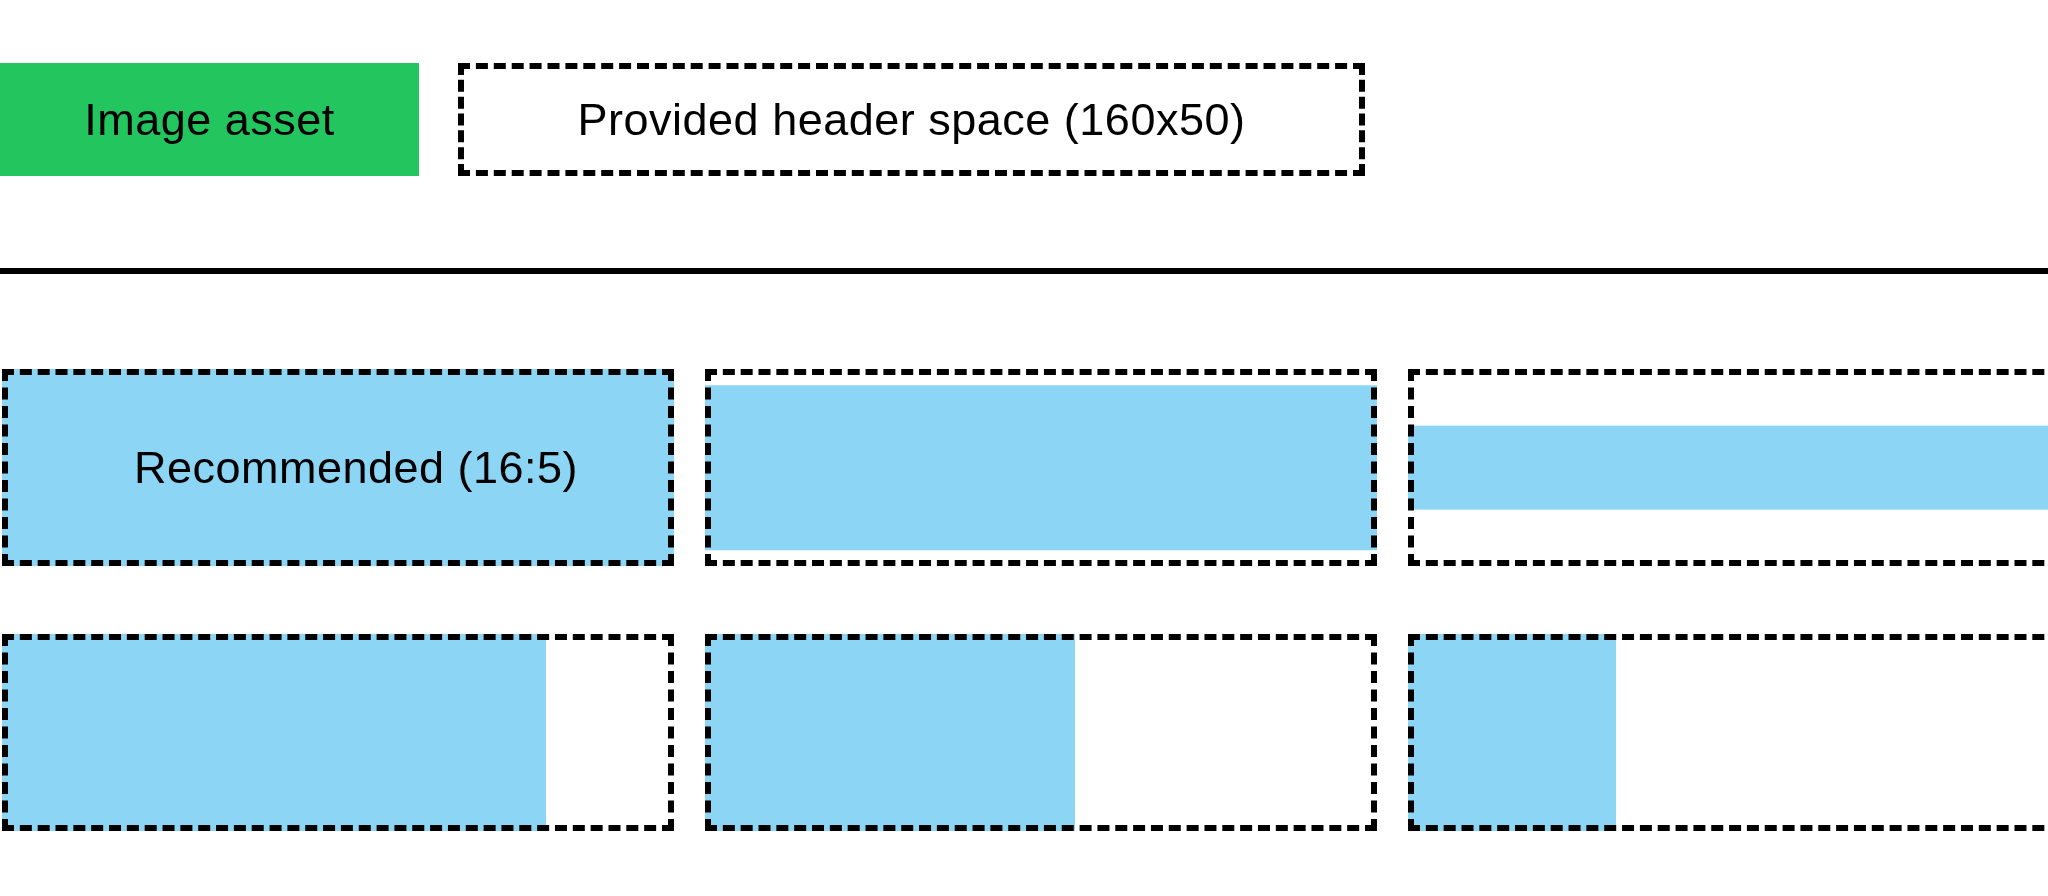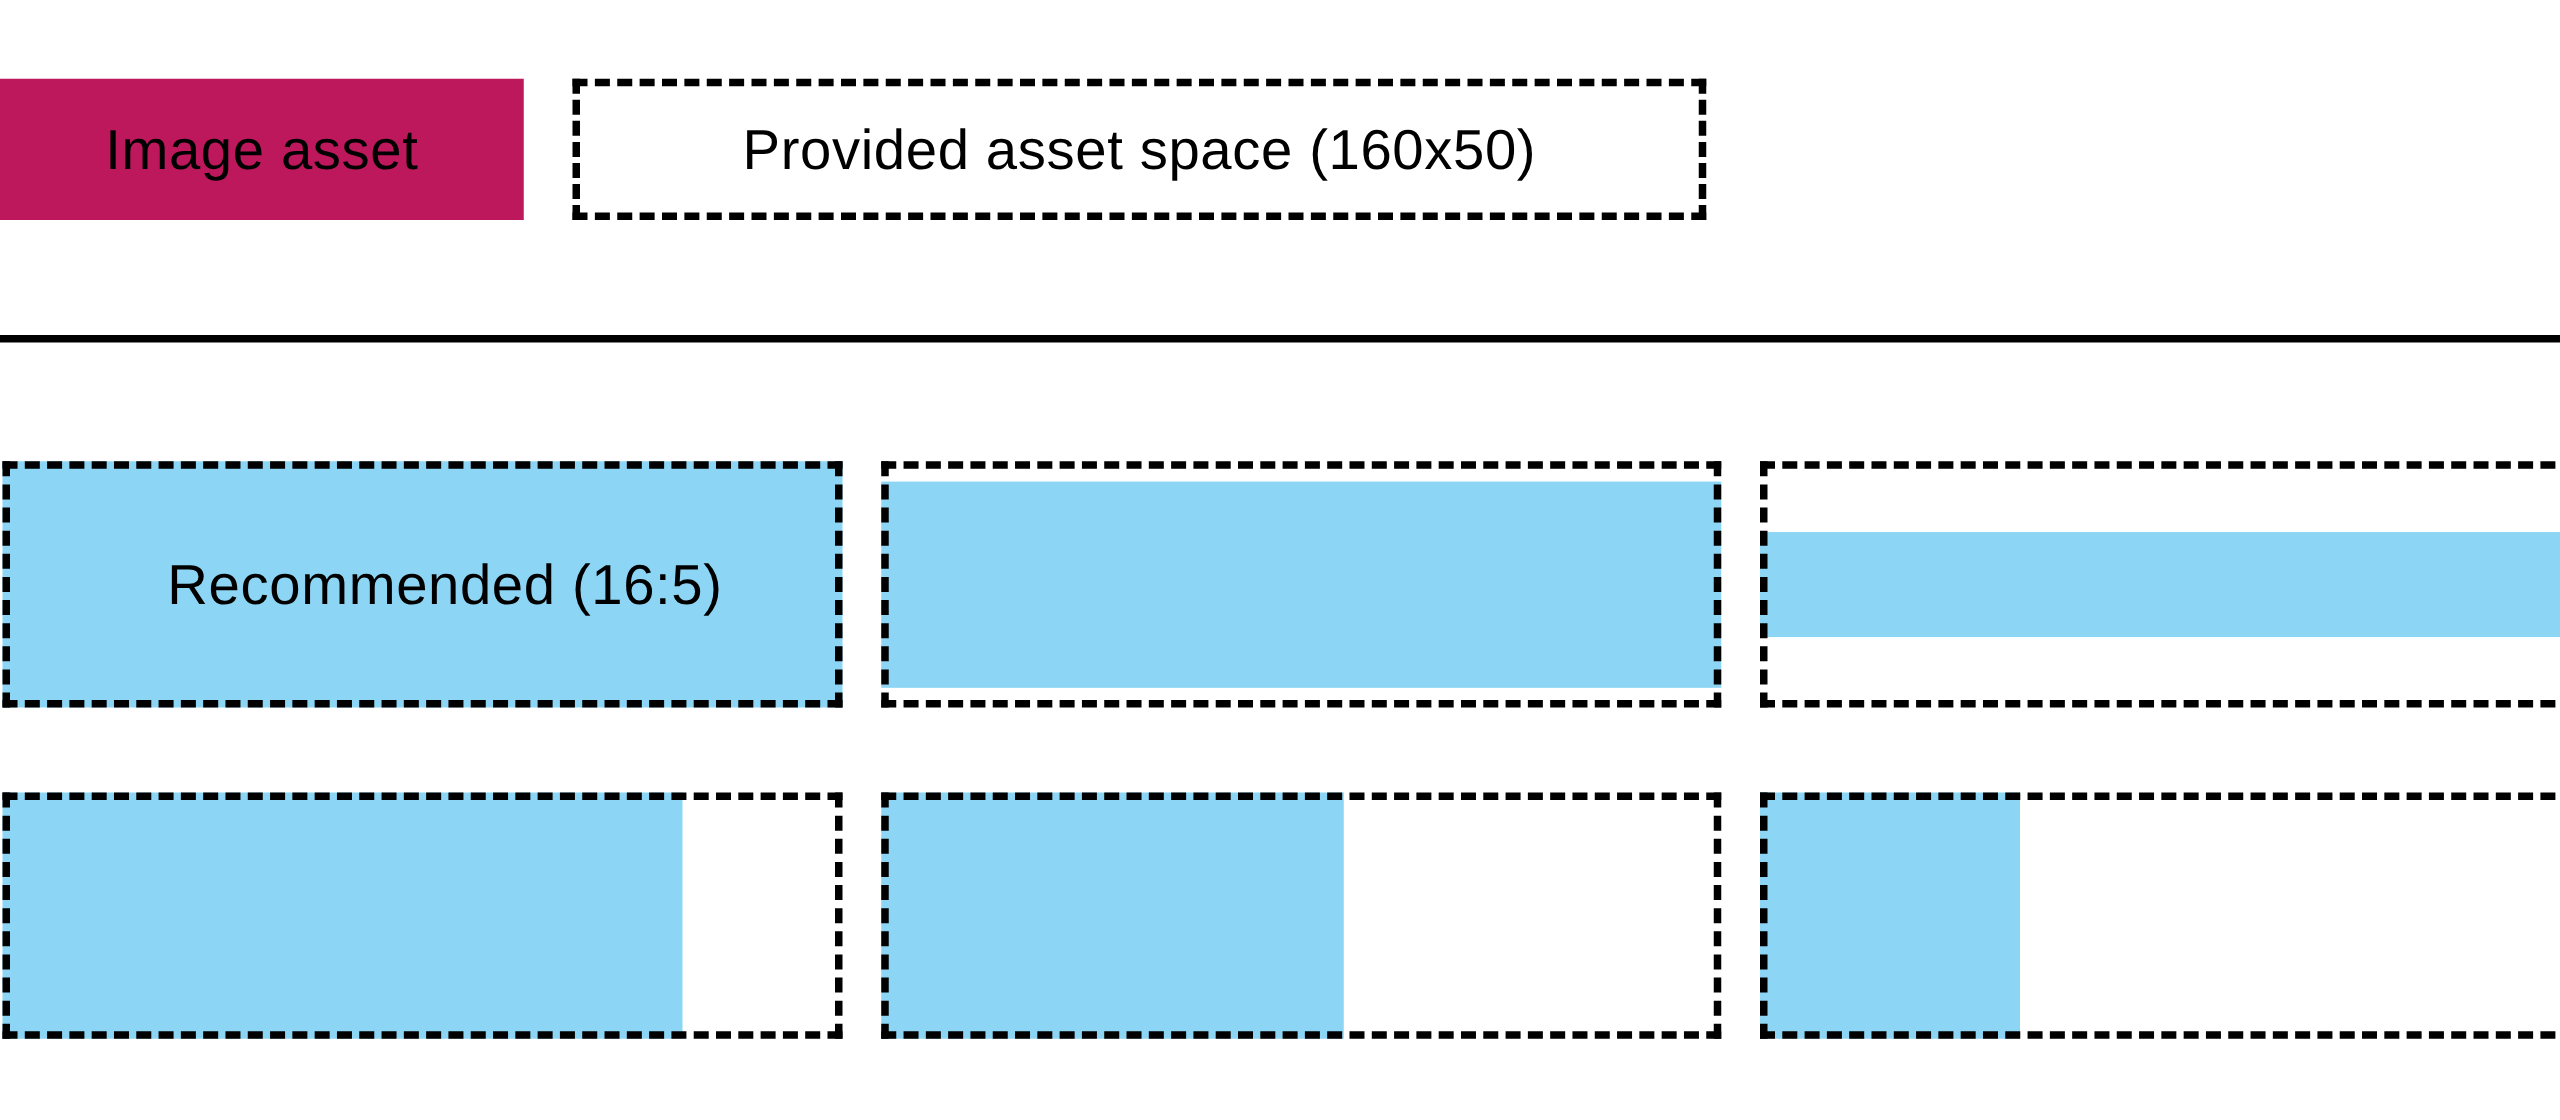--- a/index.html
+++ b/index.html
@@ -78,26 +78,26 @@
     color: #000;
     letter-spacing: 0.5px;
     white-space: nowrap;
   }
 </style>
 </head>
 <body>
 
 <div class="canvas">
 
-  <div class="legend-swatch" style="background-color: #be185d;">
+  <div class="legend-swatch" style="background-color: #22c55e;">
     <span class="label-text">Image asset</span>
   </div>
 
   <div class="legend-dashed">
-    <span class="label-text">Provided asset space (160x50)</span>
+    <span class="label-text">Provided header space (160x50)</span>
   </div>
 
   <div class="divider"></div>
 
   <div class="example-box pos-r1c1">
     <div class="fill" style="background-color: rgb(140, 213, 244); width: 100%; height: 100%; left: 0px; top: 0px;"></div>
     <div class="border-overlay"></div>
     <span class="example-label">Recommended (16:5)</span>
   </div>
 

